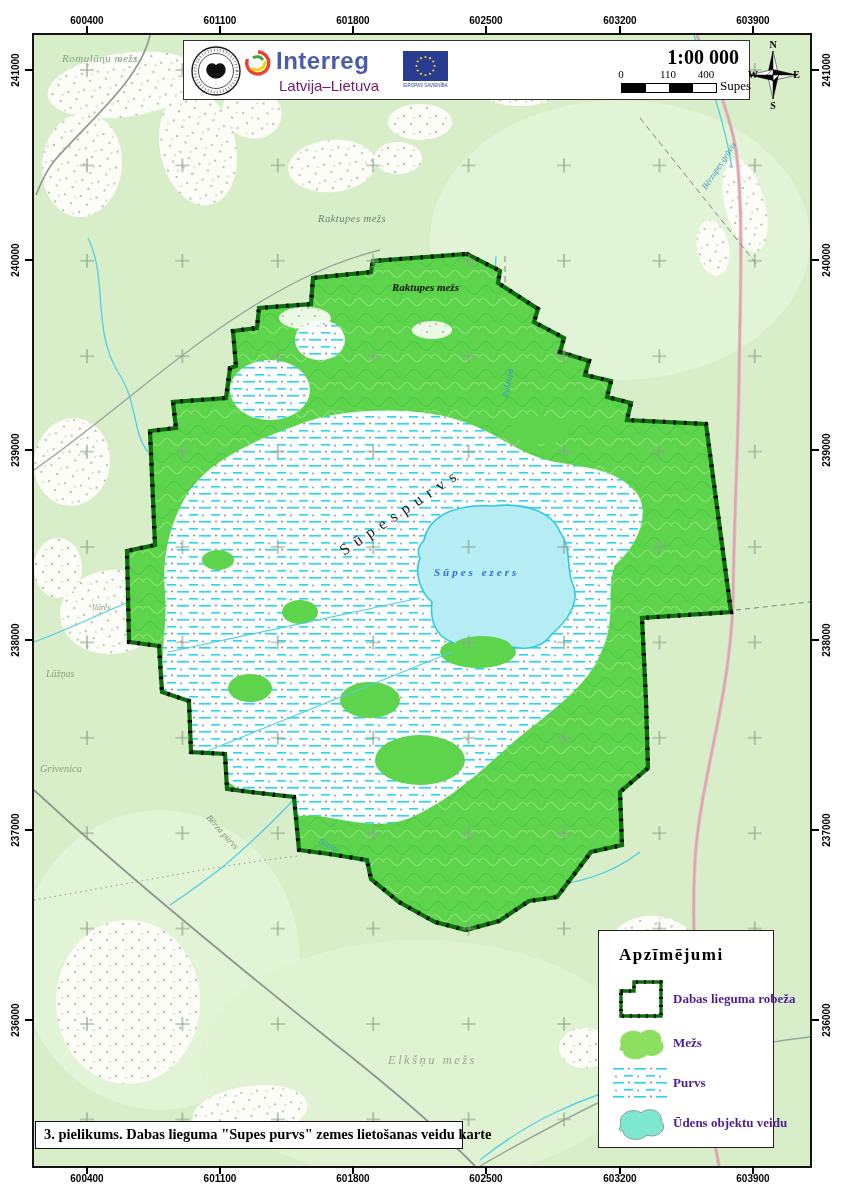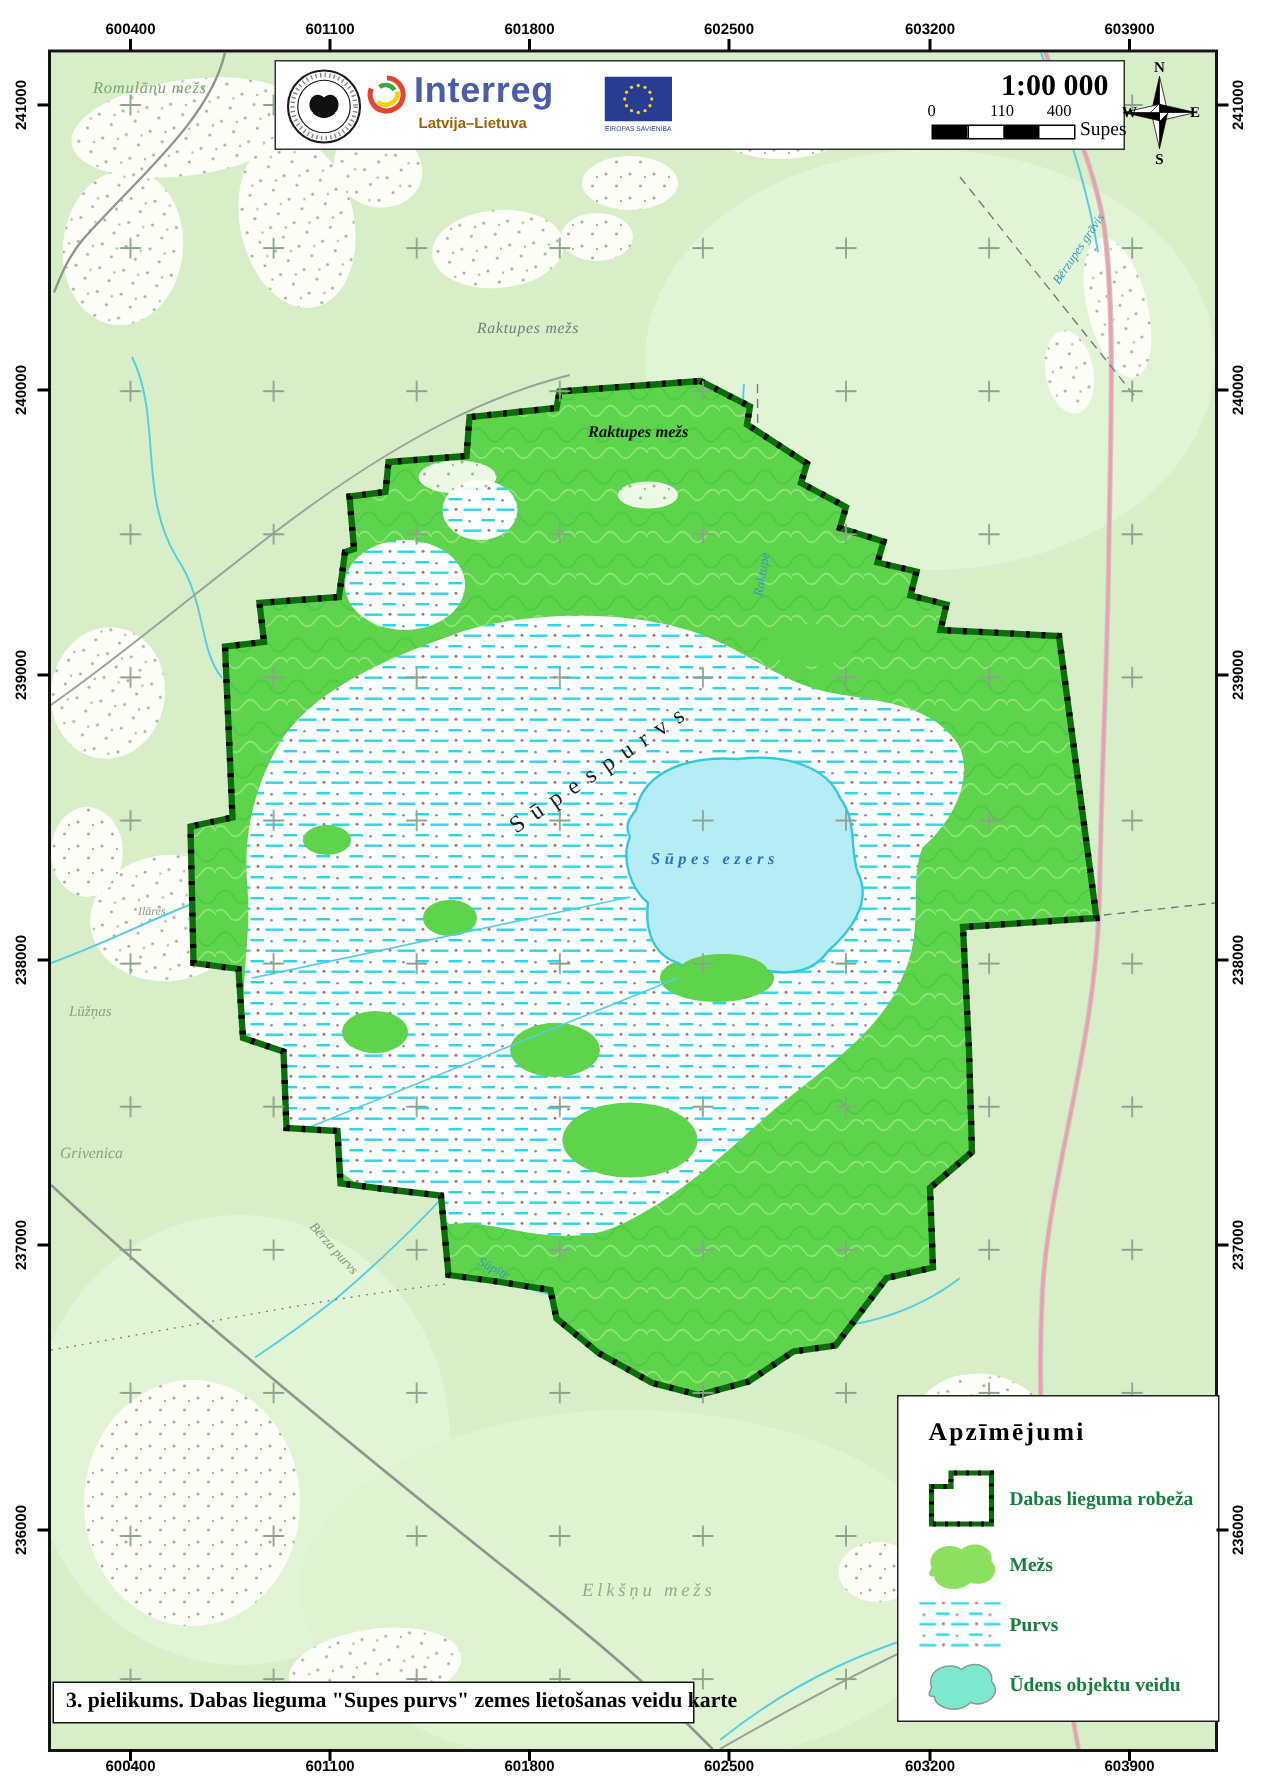--- a/index.html
+++ b/index.html
@@ -11,39 +11,39 @@
   .coord{position:absolute;font-family:"Liberation Sans",sans-serif;font-weight:bold;
          font-size:10px;color:#000;white-space:nowrap;transform:translate(-50%,-50%);}
   .coord.v{transform:translate(-50%,-50%) rotate(-90deg);}
   .tick{position:absolute;background:#000;}
   
   .header-box{position:absolute;left:183px;top:40px;width:567px;height:60px;background:#fff;
               border:1.3px solid #333;box-sizing:border-box;}
   .hb{position:absolute;}
   .interreg-word{font-family:"Liberation Sans",sans-serif;font-weight:bold;font-size:24px;
                  color:#4a5caa;letter-spacing:.5px;}
-  .interreg-sub{font-family:"Liberation Sans",sans-serif;font-weight:bold;font-size:10px;
-                color:#a16207;}
+  .interreg-sub{font-family:"Liberation Sans",sans-serif;font-weight:normal;font-size:15px;
+                color:#701a75;}
   .eu-label{font-family:"Liberation Sans",sans-serif;font-size:4.5px;color:#283d92;
             text-align:center;width:45px;}
   .note{width:190px;text-align:center;font-weight:bold;font-size:8.4px;line-height:11px;color:#111;}
   .ratio{font-weight:bold;font-size:20px;color:#000;}
   .sbnum{font-size:11px;color:#000;transform:translateX(-50%);position:absolute;}
   .sbar{position:absolute;display:flex;width:94px;height:8px;border:1px solid #000;box-sizing:content-box;}
   .sbar span{flex:1;}
   .sbar span+span{border-left:1px solid #000;}
   .metri{font-size:13px;color:#000;}
   
-  .legend-box{position:absolute;left:598px;top:930px;width:215px;height:218px;background:#fff;
+  .legend-box{position:absolute;left:598px;top:930px;width:176px;height:218px;background:#fff;
               border:1.6px solid #222;box-sizing:border-box;}
   .legend-title{position:absolute;left:20px;top:14px;font-weight:bold;font-size:17px;
                 letter-spacing:1.5px;color:#000;}
   .lg-item{position:absolute;left:0;width:100%;}
   .lg-sym{position:absolute;left:12px;top:0;}
-  .lg-label{position:absolute;left:74px;font-weight:bold;font-size:13px;color:#15803d;white-space:nowrap;}
+  .lg-label{position:absolute;left:74px;font-weight:bold;font-size:13px;color:#4c1d95;white-space:nowrap;}
   
   .footer-box{position:absolute;left:35px;top:1121px;width:428px;height:28px;background:#fff;
               border:1.5px solid #111;box-sizing:border-box;font-weight:bold;font-size:14.5px;
               line-height:25px;padding-left:8px;color:#000;white-space:nowrap;}
   svg text{font-family:"Liberation Serif",serif;}
 </style>
 </head>
 <body>
 
 <div class="sheet">

